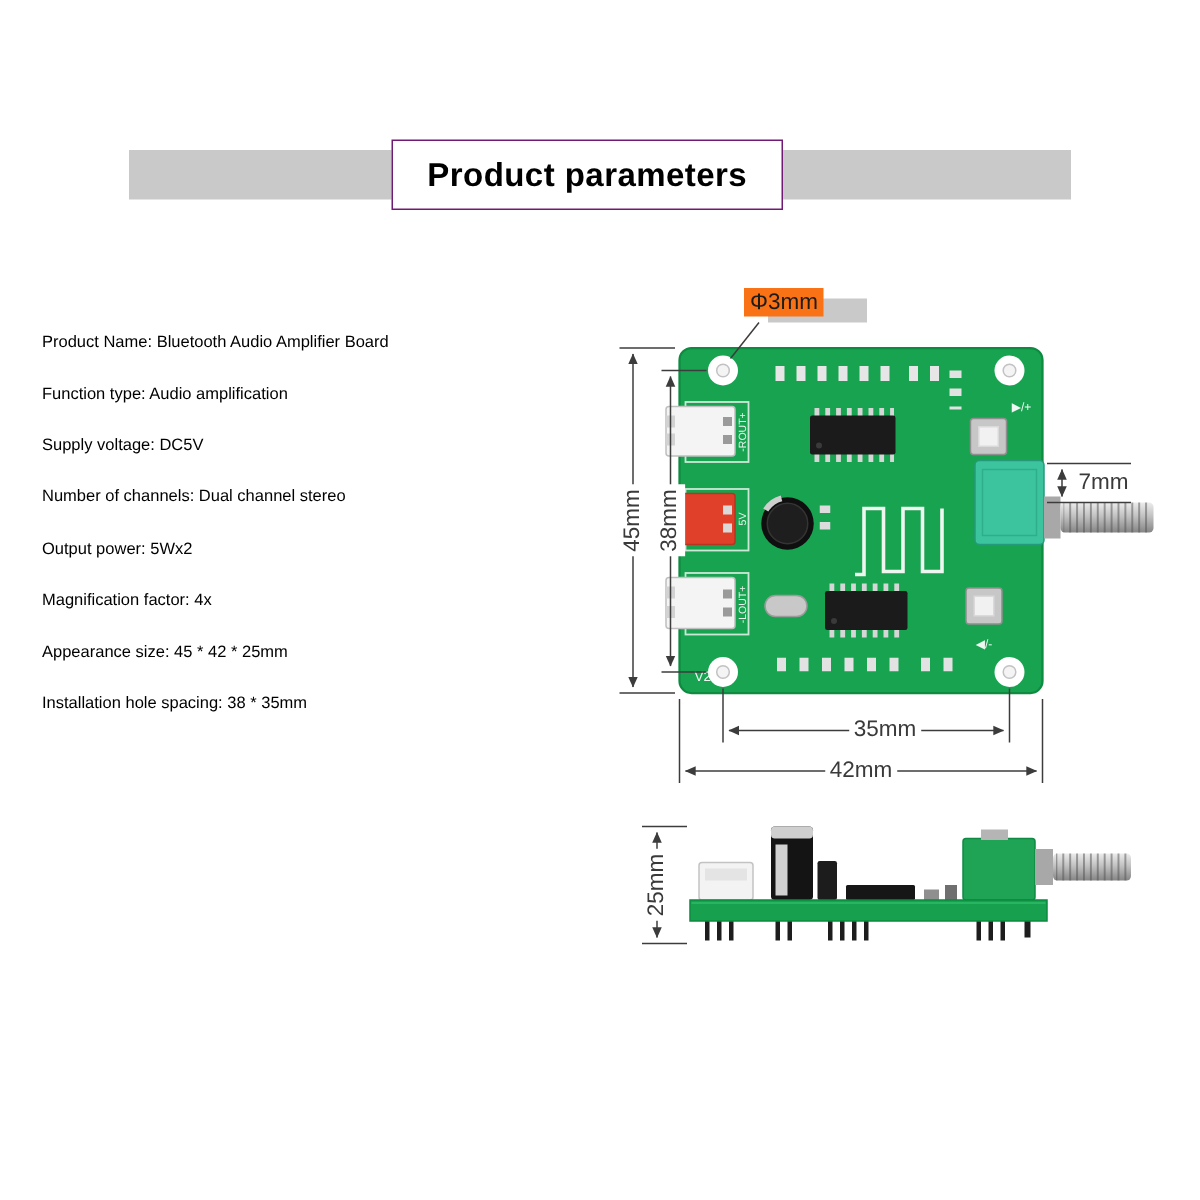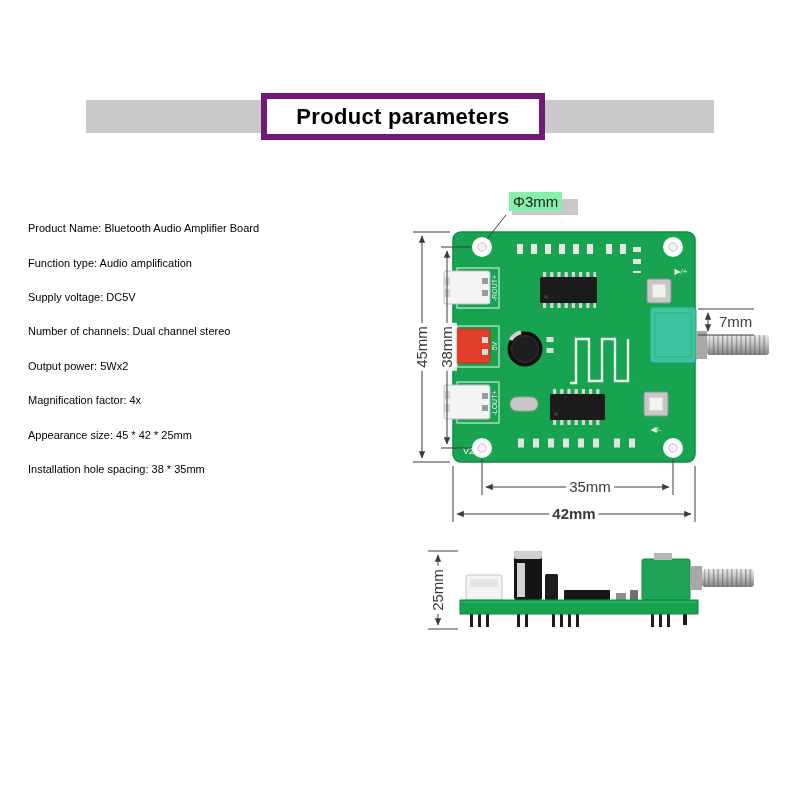--- a/index.html
+++ b/index.html
@@ -7,22 +7,22 @@
   body {
     width: 800px; height: 800px; position: relative;
     background: #ffffff; color: #000;
     font-family: "Liberation Sans", "DejaVu Sans", sans-serif;
     overflow: hidden;
   }
 
   
   .ribbon { position: absolute; left: 86px; top: 100px; width: 628px; height: 33px; background: #c9c9c9; }
   .title-box {
-    position: absolute; left: 261px; top: 93px; width: 284px; height: 47px;
-    background: #fff; border: 6px solid #701a75;
+    position: absolute; left: 261px; top: 93px; width: 261px; height: 47px;
+    background: #fff; border: 1px solid #701a75;
     display: flex; align-items: center; justify-content: center;
   }
   .title-box span { font-size: 22px; font-weight: bold; letter-spacing: .3px; }
 
   
   .specs { position: absolute; left: 28px; top: 211px; }
   .spec { height: 34.4px; display: flex; align-items: center; font-size: 11px; white-space: nowrap; }
 
   
   .figure { position: absolute; left: 400px; top: 185px; width: 400px; height: 470px; }
@@ -30,21 +30,21 @@
 
   .dim-label {
     position: absolute; background: #fff; color: #3a3a3a;
     font-size: 15px; line-height: 1.1; padding: 1px 3px; white-space: nowrap;
   }
   .rot  { transform: translate(-50%,-50%) rotate(-90deg); }
   .ctr  { transform: translate(-50%,-50%); }
   .vctr { transform: translateY(-50%); }
 
   .phi-shadow { position: absolute; left: 112px; top: 14px; width: 66px; height: 16px; background: #c9c9c9; }
-  .phi-label  { position: absolute; left: 109px; top: 7px; background: #86efac; color: #1c1c1c; font-size: 15px; padding: 1px 4px; }
+  .phi-label  { position: absolute; left: 96px; top: 7px; background: #f97316; color: #1c1c1c; font-size: 15px; padding: 1px 4px; }
 
   .silk  { font-size: 7px;  fill: #e8f4ec; }
   .silk2 { font-size: 9px;  fill: #eef7f1; }
   .silk3 { font-size: 8px;  fill: #eef7f1; }
   .dims line { stroke: #3c3c3c; stroke-width: 1; }
   .arr { marker-start: url(#arrow); marker-end: url(#arrow); }
   .pins { stroke: #1d1d1d; stroke-width: 13; stroke-dasharray: 3 5; }
 </style>
 </head>
 <body>
@@ -232,15 +232,15 @@
     </g>
   </svg>
 
   <div class="phi-shadow"></div>
   <span class="phi-label">Φ3mm</span>
 
   <span class="dim-label rot" style="left:22px;  top:162px;">45mm</span>
   <span class="dim-label rot" style="left:47px;  top:162px;">38mm</span>
   <span class="dim-label vctr" style="left:316px; top:137px;">7mm</span>
   <span class="dim-label ctr" style="left:190px; top:302px;">35mm</span>
-  <span class="dim-label ctr" style="left:174px; top:329px;font-weight:bold;">42mm</span>
+  <span class="dim-label ctr" style="left:174px; top:329px;">42mm</span>
   <span class="dim-label rot" style="left:38px;  top:405px;">25mm</span>
 </div>
 
 </body></html>

